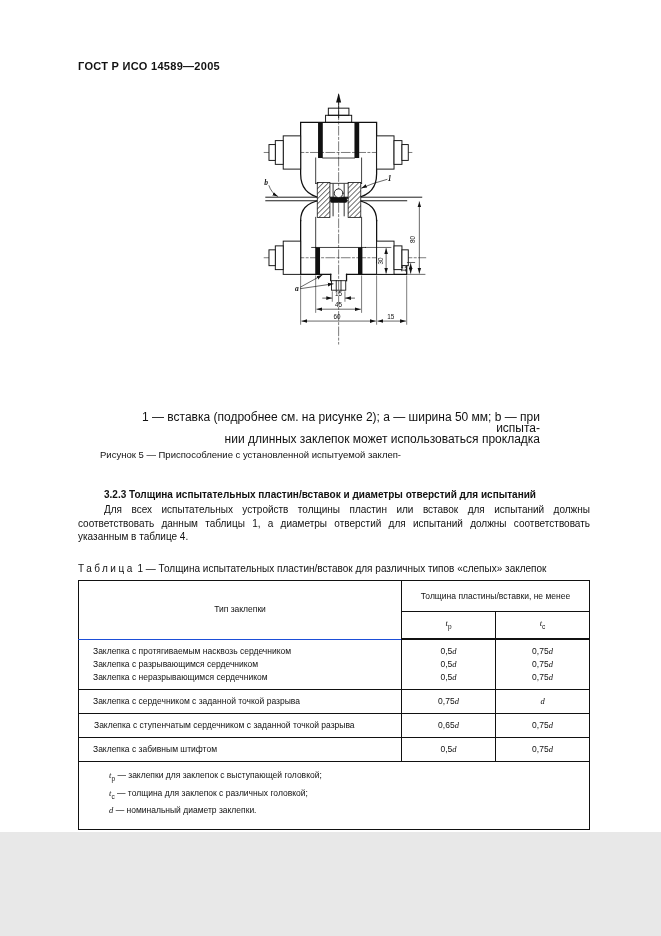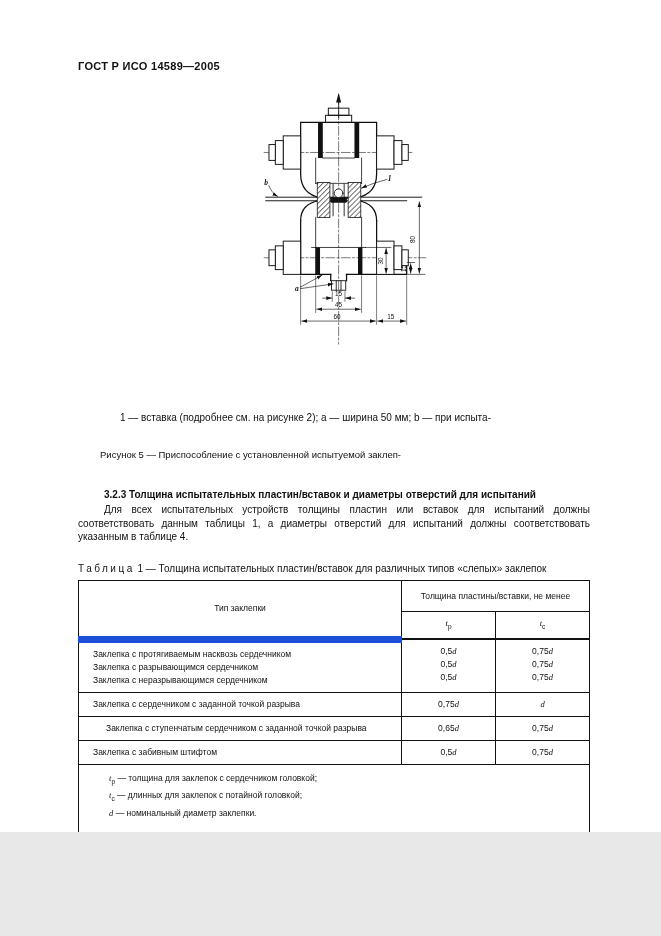--- a/index.html
+++ b/index.html
@@ -1,42 +1,42 @@
 <!DOCTYPE html>
 <html><head>
 <meta charset="utf-8">
 <style>
   html,body{margin:0;padding:0;background:#e8e8e8;}
   .page{position:relative;width:661px;height:832px;background:#ffffff;margin:0 auto;
         font-family:"Liberation Sans",sans-serif;color:#111;overflow:hidden;}
   .doc-header{position:absolute;left:78px;top:60px;font-size:11px;font-weight:bold;letter-spacing:.3px;}
   .fig-svg{position:absolute;left:222px;top:86px;}
-  .fig-caption{position:absolute;left:120px;top:412px;width:420px;text-align:left;
-               font-size:10px;line-height:11px;}
+  .fig-caption{position:absolute;left:120px;top:412px;width:420px;text-align:right;
+               font-size:12px;line-height:11px;}
   .fig-title{position:absolute;left:100px;top:448px;width:460px;text-align:left;
              font-size:9.5px;line-height:13px;}
   .sec-heading{position:absolute;left:78px;top:489px;width:512px;font-size:10px;font-weight:bold;text-indent:26px;}
   .sec-par{position:absolute;left:78px;top:503px;width:512px;font-size:10px;line-height:13.5px;
            text-align:justify;text-indent:26px;}
   .tbl-caption{position:absolute;left:78px;top:563px;width:512px;font-size:10px;}
   .tbl-caption .sp{letter-spacing:2.5px;}
   table.t1{position:absolute;left:78px;top:580px;width:512px;border-collapse:collapse;
            font-size:8.5px;line-height:13px;border:1.5px solid #111;table-layout:fixed;}
   table.t1 td{padding:0;vertical-align:top;}
   td.c1{width:322px;}
   td.c2,td.c3{width:95px;text-align:center;}
   td.c2{border-left:1px solid #111;}
   td.c3{border-left:1px solid #111;}
   tr.h1 td{vertical-align:middle;text-align:center;}
   td.hgroup{height:30px;border-left:1px solid #111;border-bottom:1px solid #111;}
-  td.htype{border-bottom:7px solid #1d4ed8;text-align:center;vertical-align:middle;}
+  td.htype{border-bottom:1px solid #1d4ed8;text-align:center;vertical-align:middle;}
   tr.h2 td{height:26px;vertical-align:middle;border-bottom:2px solid #111;}
   tr.body td{border-bottom:1px solid #111;padding-top:5px;padding-bottom:5px;}
   tr.body td.c1{padding-left:14px;padding-right:8px;}
-  tr.body td.c1.just{text-align:justify;text-indent:0;padding-left:18px;}
+  tr.body td.c1.just{text-align:justify;text-indent:0;padding-left:6px;}
   tr.body td.c1.just .fl{text-indent:9px;}
   tr.fn td{padding:6px 10px 8px 30px;line-height:14px;}
   i.math{font-family:"Liberation Serif",serif;font-style:italic;}
   sub{font-size:6.5px;}
   .pagenum{position:absolute;left:78px;top:849px;font-size:9.5px;}
   .vline{display:block;}
 </style>
 </head>
 <body>
 
@@ -207,20 +207,21 @@
     </g>
     <g font-family="Liberation Serif, serif" font-style="italic" font-weight="bold" font-size="9.5" fill="#111">
       <text x="400" y="208">1</text>
       <text x="244" y="213">b</text>
       <text x="283" y="347">a</text>
     </g>
   </svg>
 
   <div class="fig-caption">
     <div>1 — вставка (подробнее см. на рисунке 2); a — ширина 50 мм; b — при испыта-</div>
+    <div>нии длинных заклепок может использоваться прокладка</div>
   </div>
 
   <div class="fig-title">
     <div>Рисунок 5 — Приспособление с установленной испытуемой заклеп-</div>
   </div>
 
   <div class="sec-heading">3.2.3  Толщина испытательных пластин/вставок и диаметры отверстий для испытаний</div>
   <div class="sec-par">Для всех испытательных устройств толщины пластин или вставок для испытаний должны соответствовать данным таблицы 1, а диаметры отверстий для испытаний должны соответствовать указанным в таблице 4.</div>
 
   <div class="tbl-caption">
@@ -272,22 +273,22 @@
     </tr>
 
     <tr class="body">
       <td class="c1">Заклепка с забивным штифтом</td>
       <td class="c2"><span>0,5</span><i class="math">d</i></td>
       <td class="c3"><span>0,75</span><i class="math">d</i></td>
     </tr>
 
     <tr class="fn">
       <td colspan="3">
-        <div><i class="math">t</i><sub>p</sub> <span>— толщина для заклепок с сердечником головкой;</span></div>
-        <div><i class="math">t</i><sub>c</sub> <span>— длинных для заклепок с потайной головкой;</span></div>
+        <div><i class="math">t</i><sub>p</sub> <span>— заклепки для заклепок с выступающей головкой;</span></div>
+        <div><i class="math">t</i><sub>c</sub> <span>— толщина для заклепок с различных головкой;</span></div>
         <div><i class="math">d</i><sub></sub> <span>— номинальный диаметр заклепки.</span></div>
       </td>
     </tr>
   </tbody>
     </table>
 
   <div class="pagenum">4</div>
 
 </div>
 

